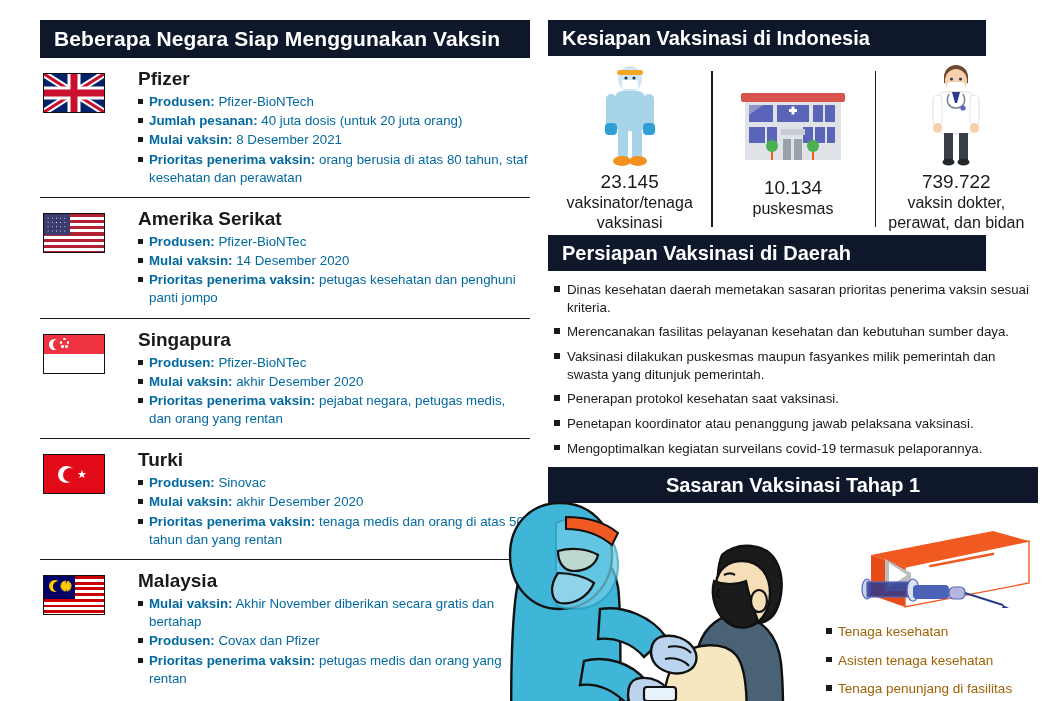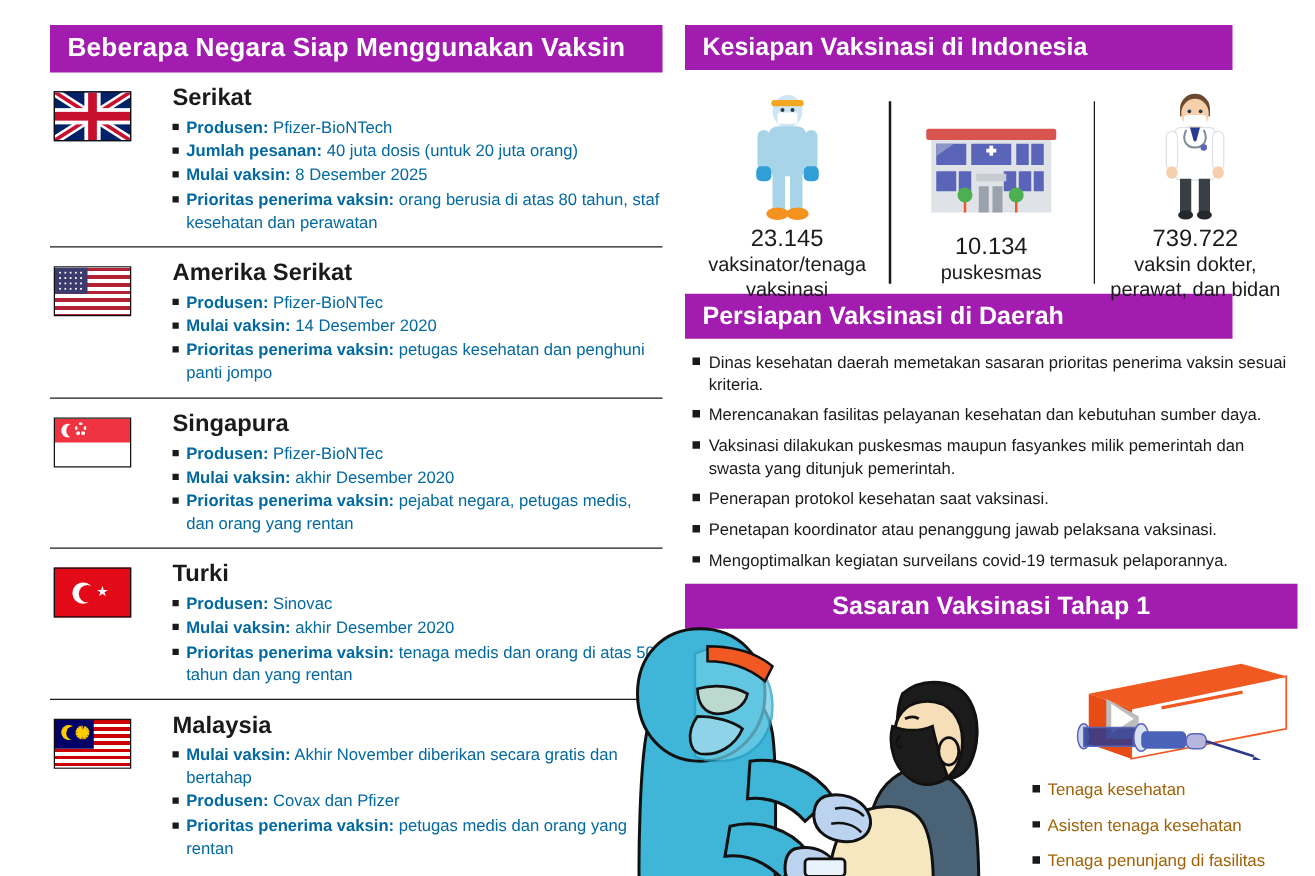--- a/index.html
+++ b/index.html
@@ -6,21 +6,21 @@
   html, body {
     width: 1052px; height: 701px;
     background: #ffffff;
     font-family: "Liberation Sans", sans-serif;
     overflow: hidden;
   }
   .page { position: relative; width: 1052px; height: 701px; background:#fff; }
 
   
   .bar {
-    background: #a21caf;
+    background: #0f172a;
     color: #ffffff;
     font-weight: bold;
     display: flex;
     align-items: center;
   }
   .bar.left-title { font-size: 21px; padding-left: 14px; letter-spacing: .1px; }
   .bar.right-title { font-size: 20px; padding-left: 14px; }
   .bar.centered { justify-content: center; padding-left: 0; margin-top: 31px; }
 
   
@@ -125,21 +125,21 @@
     width:11px; height:11px; border-radius:50%; background:#010066; }
   .flag-my .star { position:absolute; left:16px; top:4.5px; width:11px; height:11px; }
   .flag-my .star i { position:absolute; left:50%; top:50%; width:1.6px; height:11px;
     background:#FFCC00; transform-origin: 50% 50%; }
 
   
   .right-col { position:absolute; left:548px; top:20px; width:490px; }
   .right-col > .bar.right-title { height: 36px; width:438px; }
 
   
-  .stats { display:flex; height:175px; padding-top: 15px; }
+  .stats { display:flex; height:175px; padding-top: 5px; }
   .stat { flex:1 1 0; display:flex; flex-direction:column; align-items:center;
           position:relative; }
   .stat + .stat::before {
     content:""; position:absolute; left:0; top:10px; bottom:4px; width:1.6px;
     background:#1a1a1a;
   }
   .stat-art { height:112px; display:flex; align-items:flex-end; justify-content:center; }
   .stat-num { font-size:19px; color:#1a1a1a; margin-top:4px; line-height:1.15; }
   .stat-lbl { font-size:16px; color:#1a1a1a; text-align:center; line-height:1.25; }
 
@@ -184,25 +184,25 @@
             <i class="uk-d2"></i>
           <i class="uk-d3"></i>
             <i class="uk-d4"></i>
           <i class="uk-vw"></i>
             <i class="uk-hw"></i>
           <i class="uk-vr"></i>
             <i class="uk-hr"></i>
         </div>
       </div>
       <div class="c-body">
-        <div class="c-name">Serikat</div>
+        <div class="c-name">Pfizer</div>
         <ul class="facts">
           <li><b>Produsen:</b> <span>Pfizer-BioNTech</span></li>
           <li><b>Jumlah pesanan:</b> <span>40 juta dosis (untuk 20 juta orang)</span></li>
-          <li><b>Mulai vaksin:</b> <span>8 Desember 2025</span></li>
+          <li><b>Mulai vaksin:</b> <span>8 Desember 2021</span></li>
           <li><b>Prioritas penerima vaksin:</b> <span>orang berusia di atas 80 tahun, staf kesehatan dan perawatan</span></li>
         </ul>
       </div>
     </div>
 
     <div class="country">
       <div class="flag-wrap">
         <div class="flag flag-us">
           <div class="stripes"></div>
             <div class="canton"></div>

